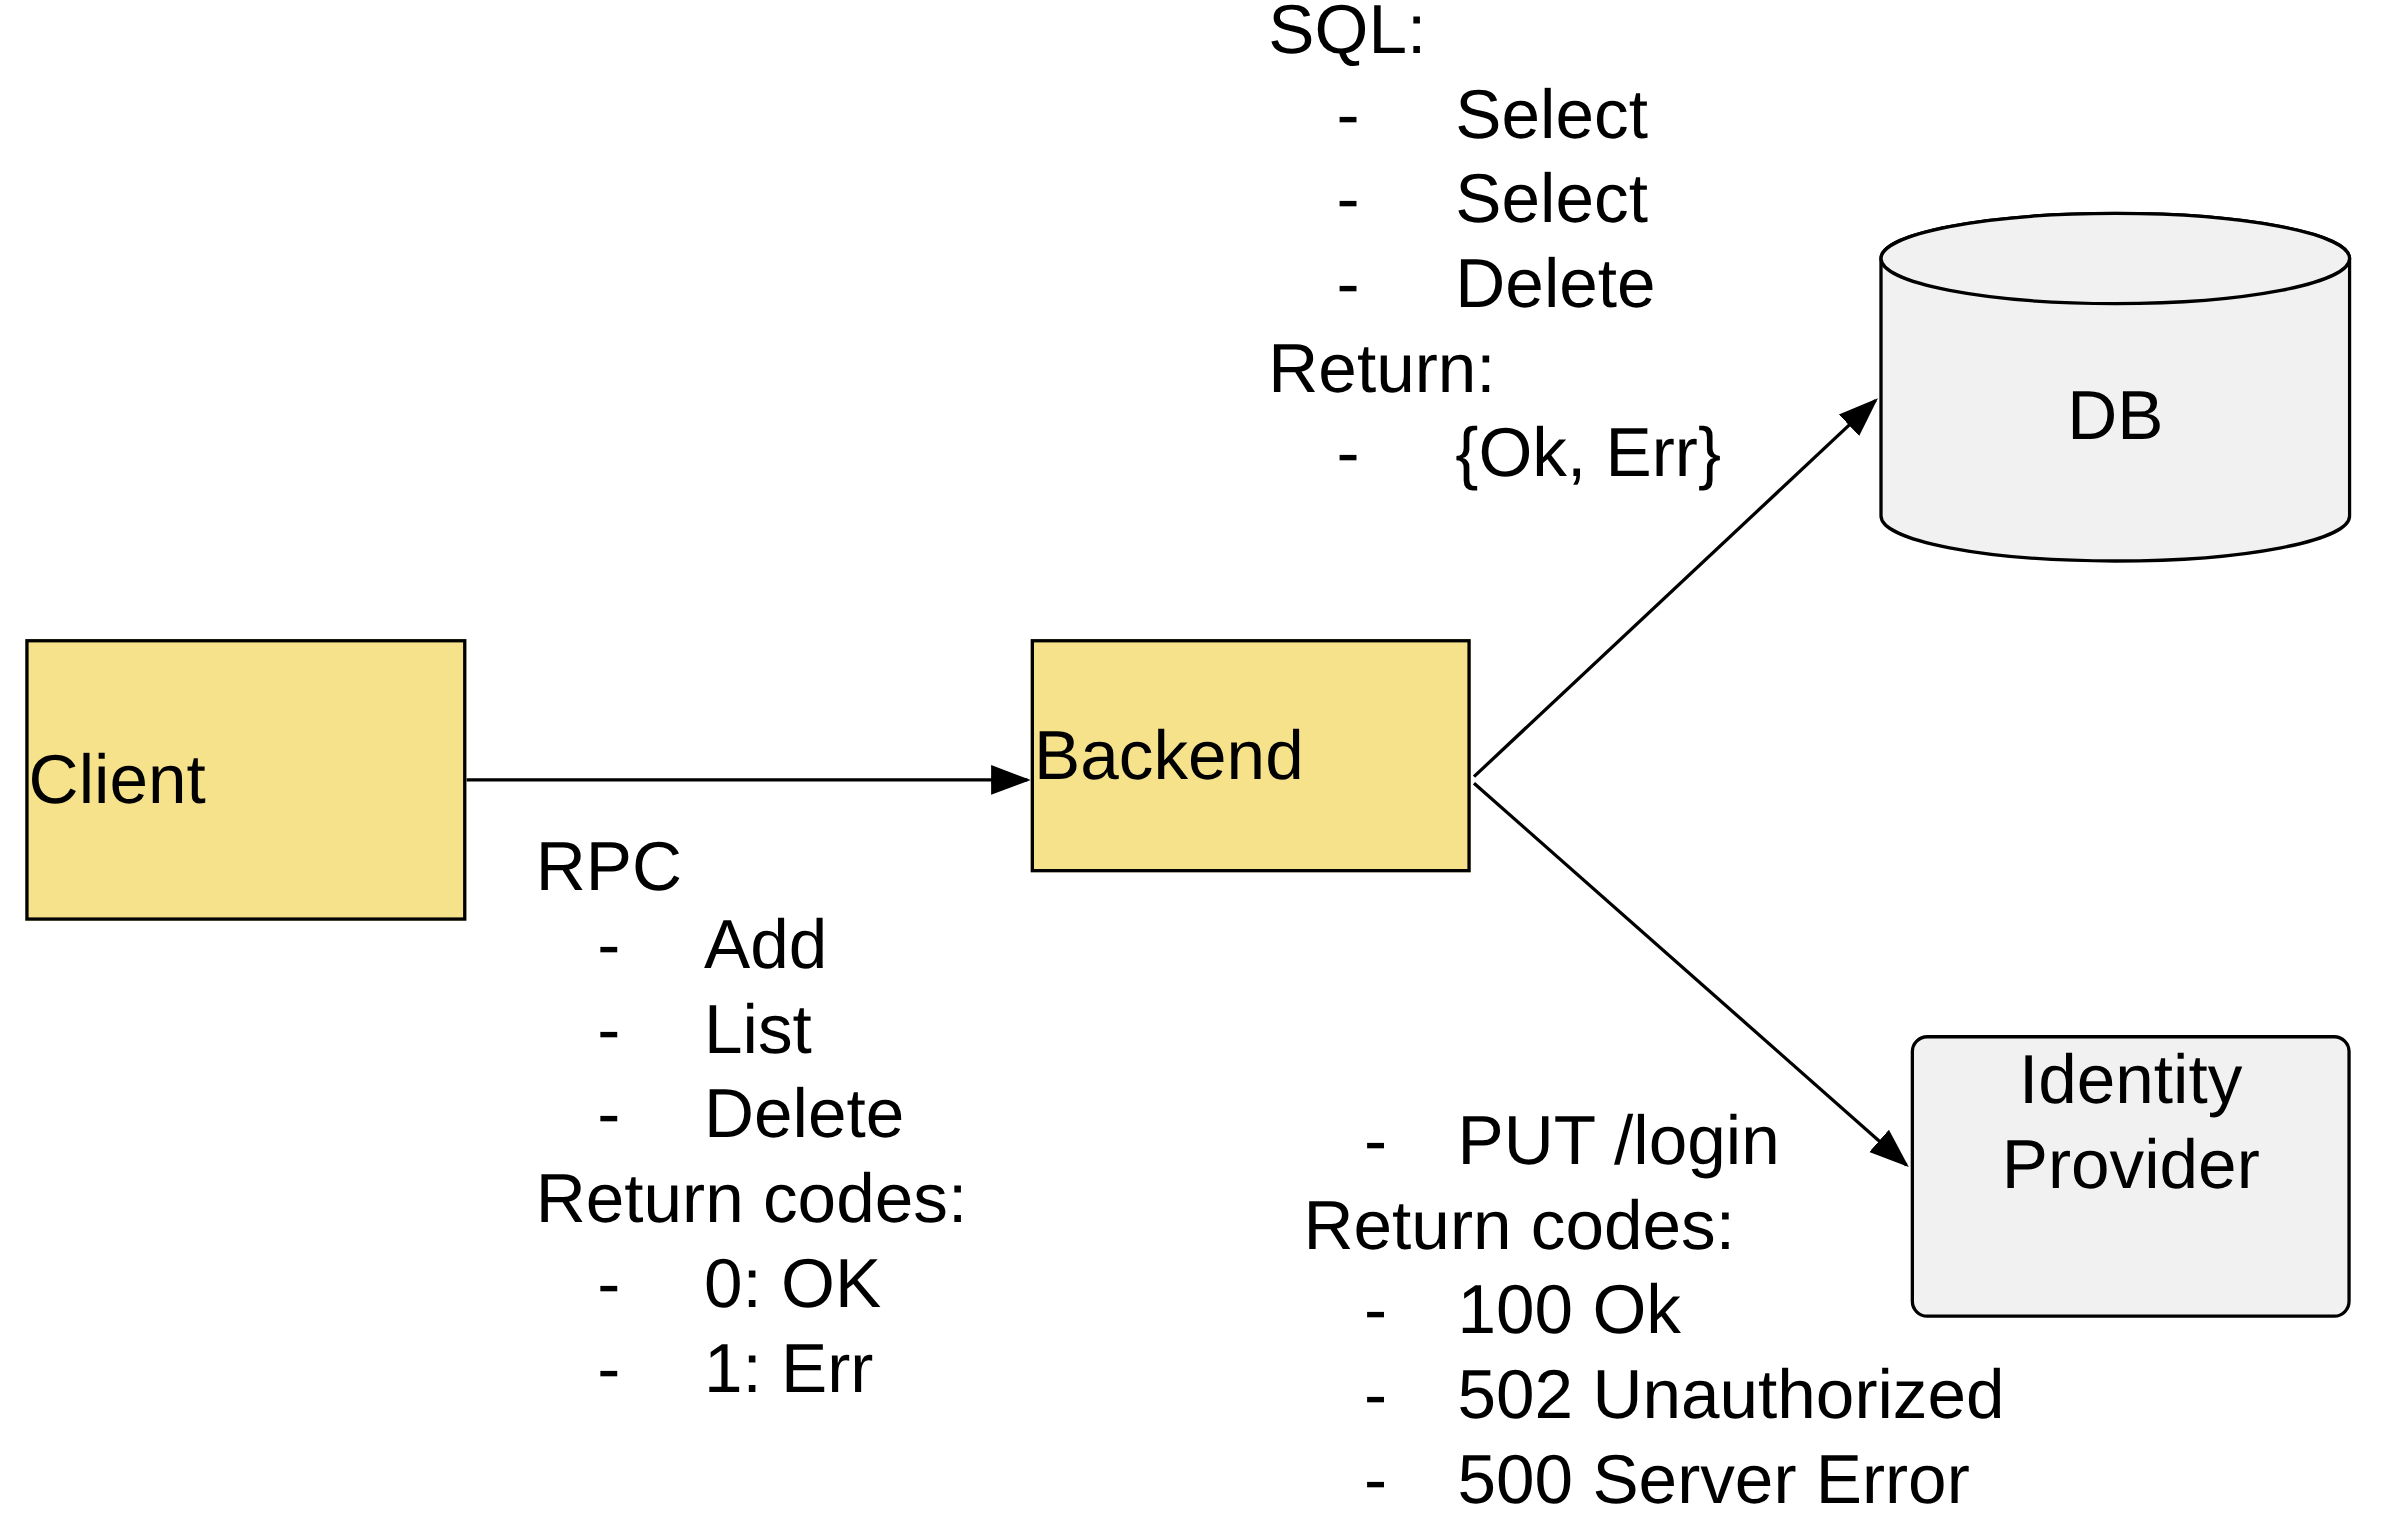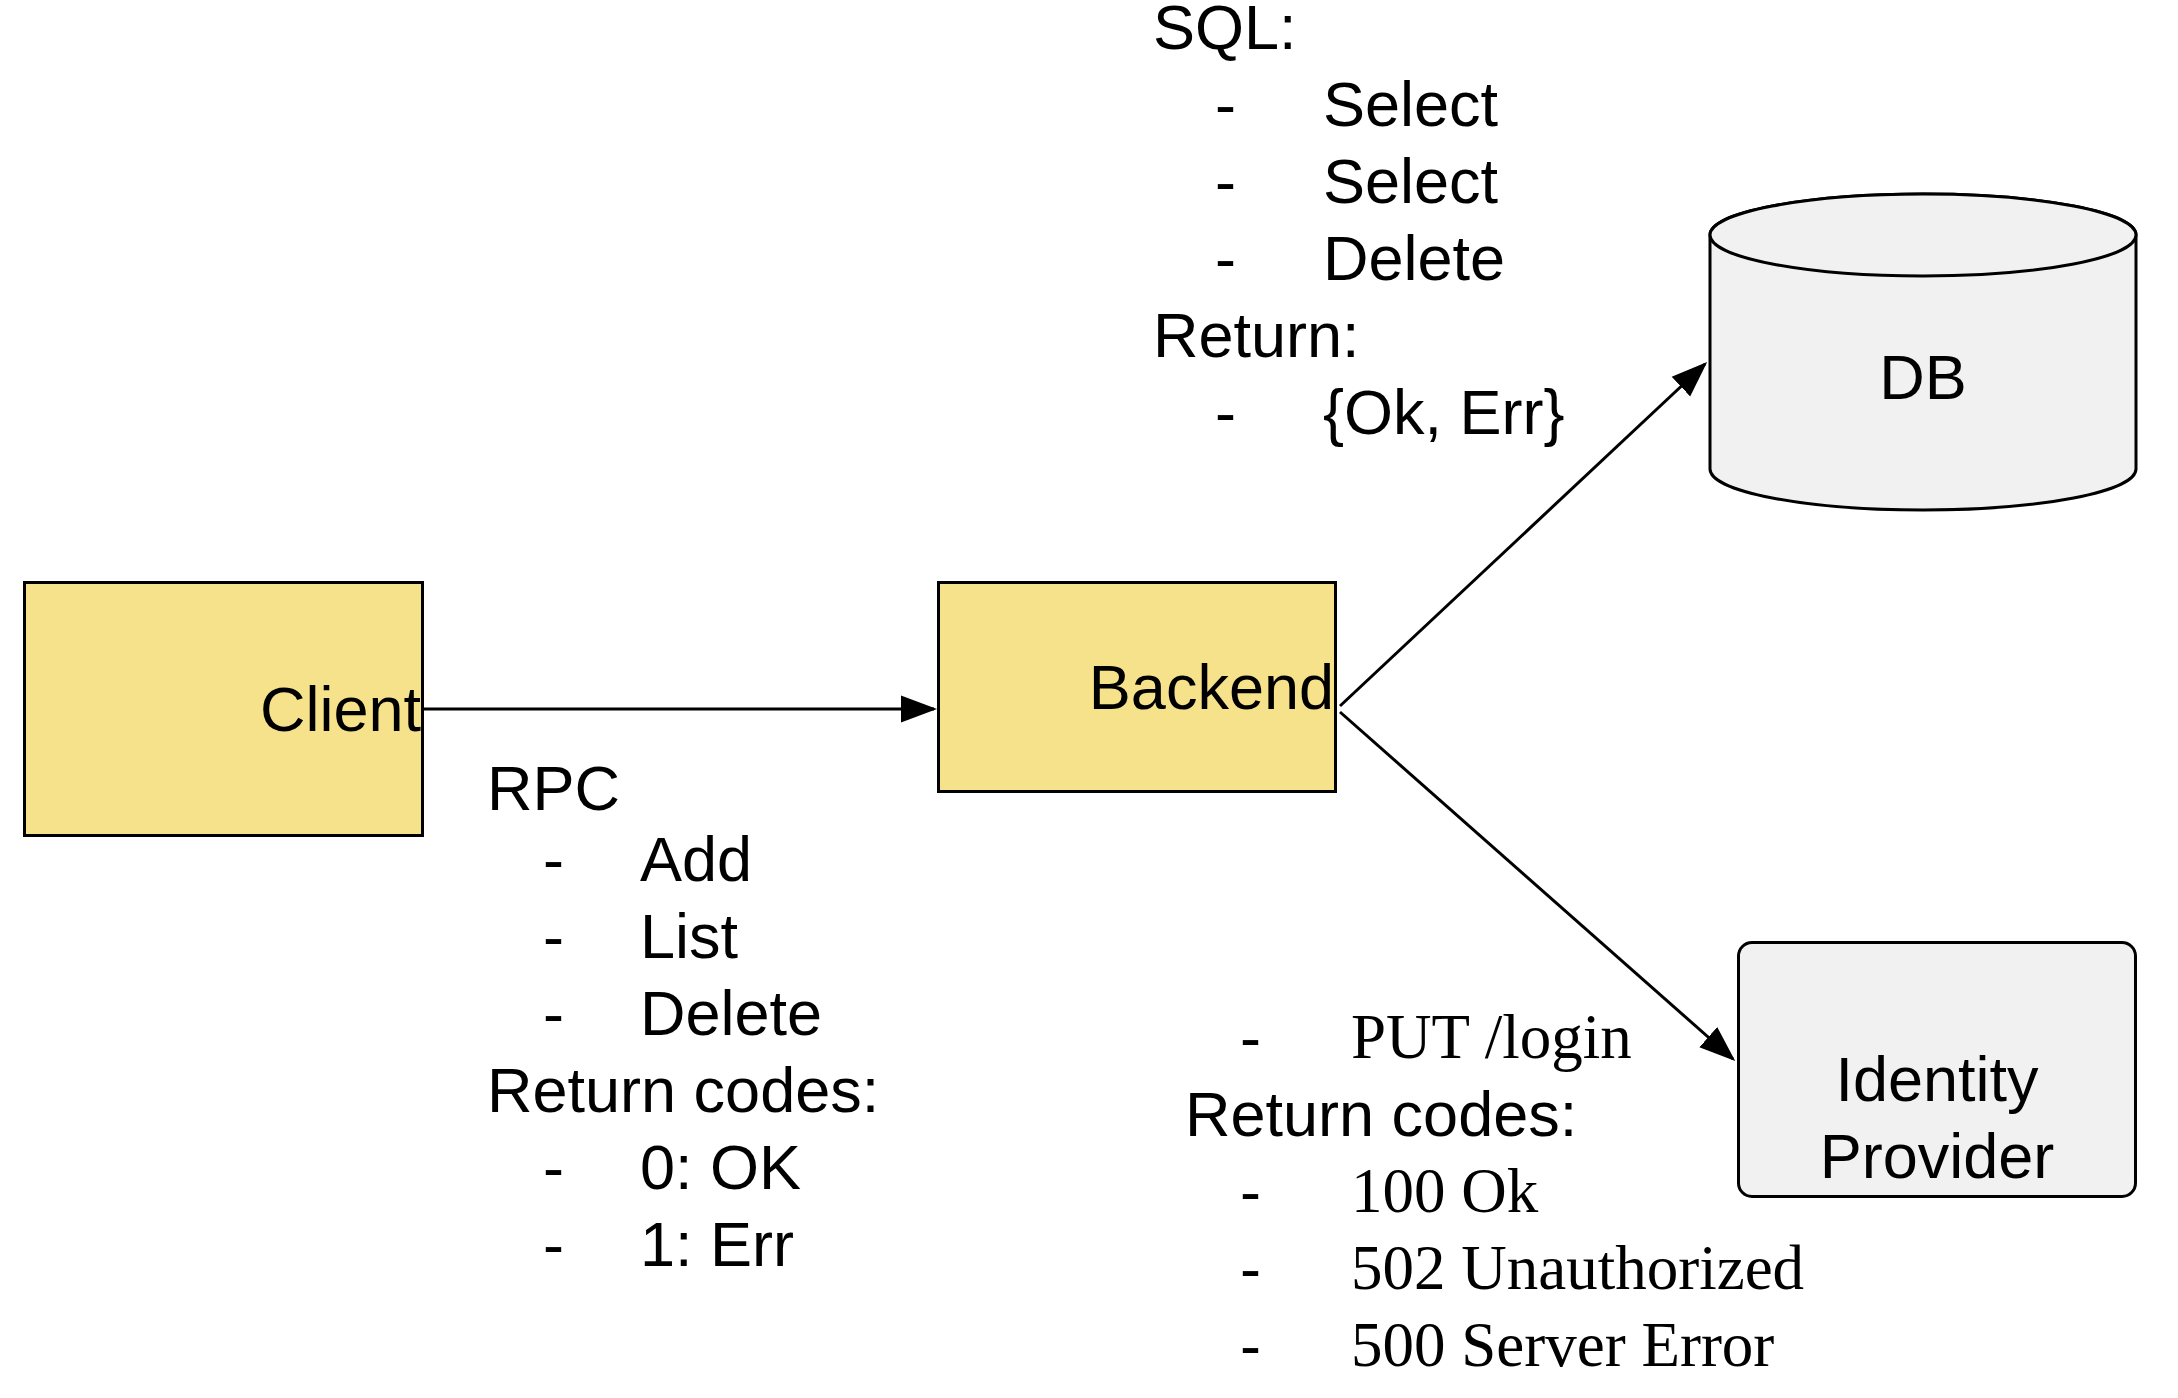--- a/index.html
+++ b/index.html
@@ -15,42 +15,42 @@
   }
   
   .edges{position:absolute;left:0;top:0;width:2178px;height:1398px;}
   .edge{stroke:var(--stroke,#000);stroke-width:3;fill:none;}
   .ah{fill:var(--stroke,#000);}
   
   .node{
     position:absolute;
     box-sizing:border-box;
     border:3px solid var(--stroke,#000);
-    display:flex;align-items:center;justify-content:flex-end;
+    display:flex;align-items:center;justify-content:flex-start;
     text-align:center;
     font-size:63px;line-height:77px;
     white-space:nowrap;
   }
   #node-client{left:23px;top:581px;width:401px;height:256px;background:var(--node-yellow,#f7e28c);}
   #node-backend{left:937px;top:581px;width:400px;height:212px;background:var(--node-yellow,#f7e28c);}
   #node-idp{left:1737px;top:941px;width:400px;height:257px;background:var(--node-gray,#f1f1f1);flex-direction:column;border-radius:15px;}
   
   #node-db{position:absolute;left:1708px;top:192px;width:430px;height:322px;}
   #node-db svg{display:block;width:430px;height:322px;}
   #node-db text{font-size:63px;fill:var(--text,#000);}
   
   .ann{position:absolute;font-size:63px;}
   .ln{position:absolute;left:0;height:77px;line-height:77px;white-space:nowrap;}
   .dash,.item-txt{position:absolute;top:0;}
   #ann-rpc{left:487px;top:744px;width:760px;height:539px;}
   #ann-rpc .dash{left:56px;}  #ann-rpc .item-txt{left:153px;}
   #ann-sql{left:1153px;top:-11px;width:760px;height:462px;}
   #ann-sql .dash{left:62px;}  #ann-sql .item-txt{left:170px;}
   #ann-http{left:1185px;top:922px;width:950px;height:462px;}
-  #ann-http .dash{left:55px;} #ann-http .item-txt{left:166px;font-family:Liberation Serif, serif;}
+  #ann-http .dash{left:55px;} #ann-http .item-txt{left:140px;}
 </style>
 </head>
 <body>
 
 <div class="canvas">
 
   <svg class="edges" viewBox="0 0 2178 1398" xmlns="http://www.w3.org/2000/svg">
     <defs>
       <marker id="arrowhead" viewBox="0 0 12 12" refX="11" refY="6" markerWidth="12" markerHeight="12" orient="auto-start-reverse">
         <path class="ah" d="M0,1.5 L12,6 L0,10.5 Z"></path>

